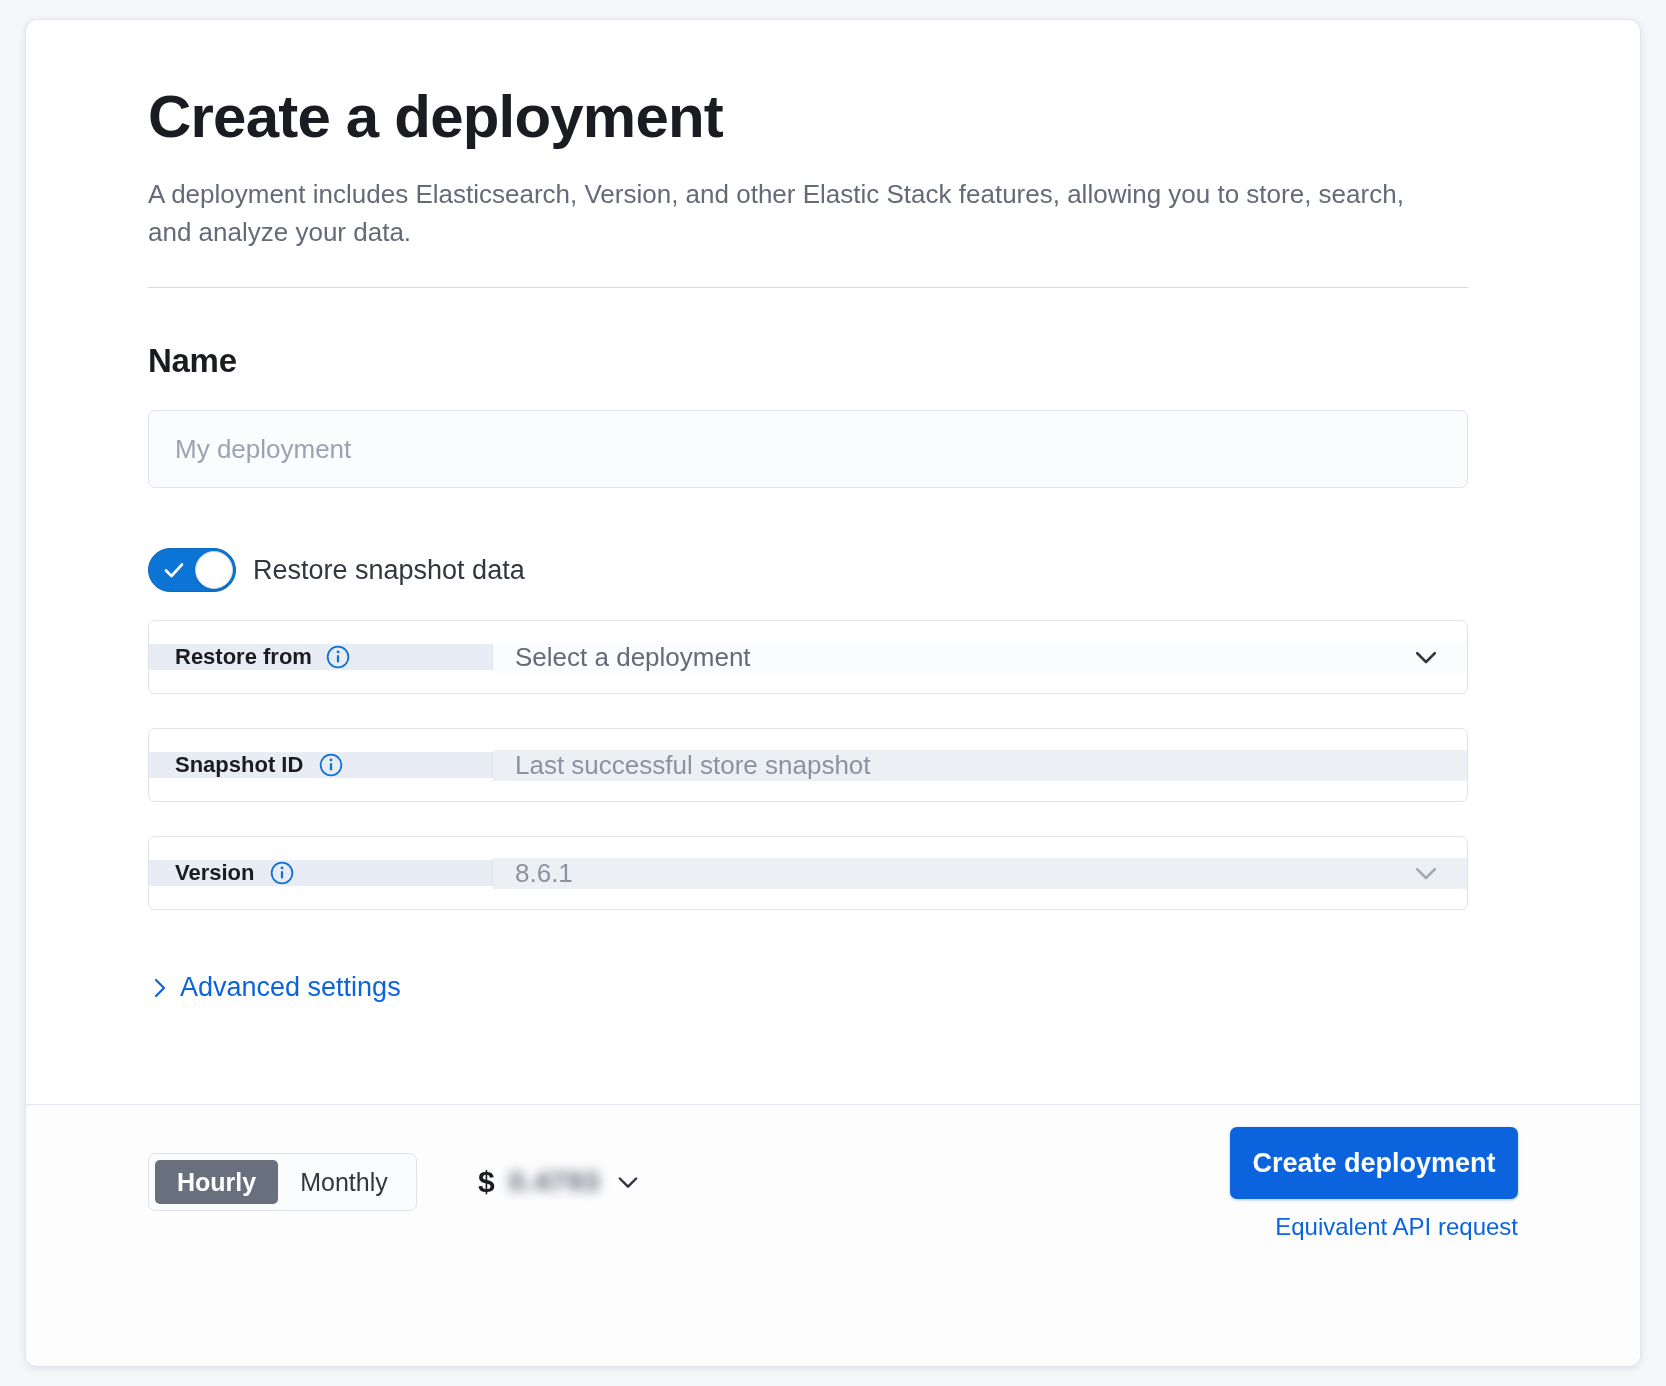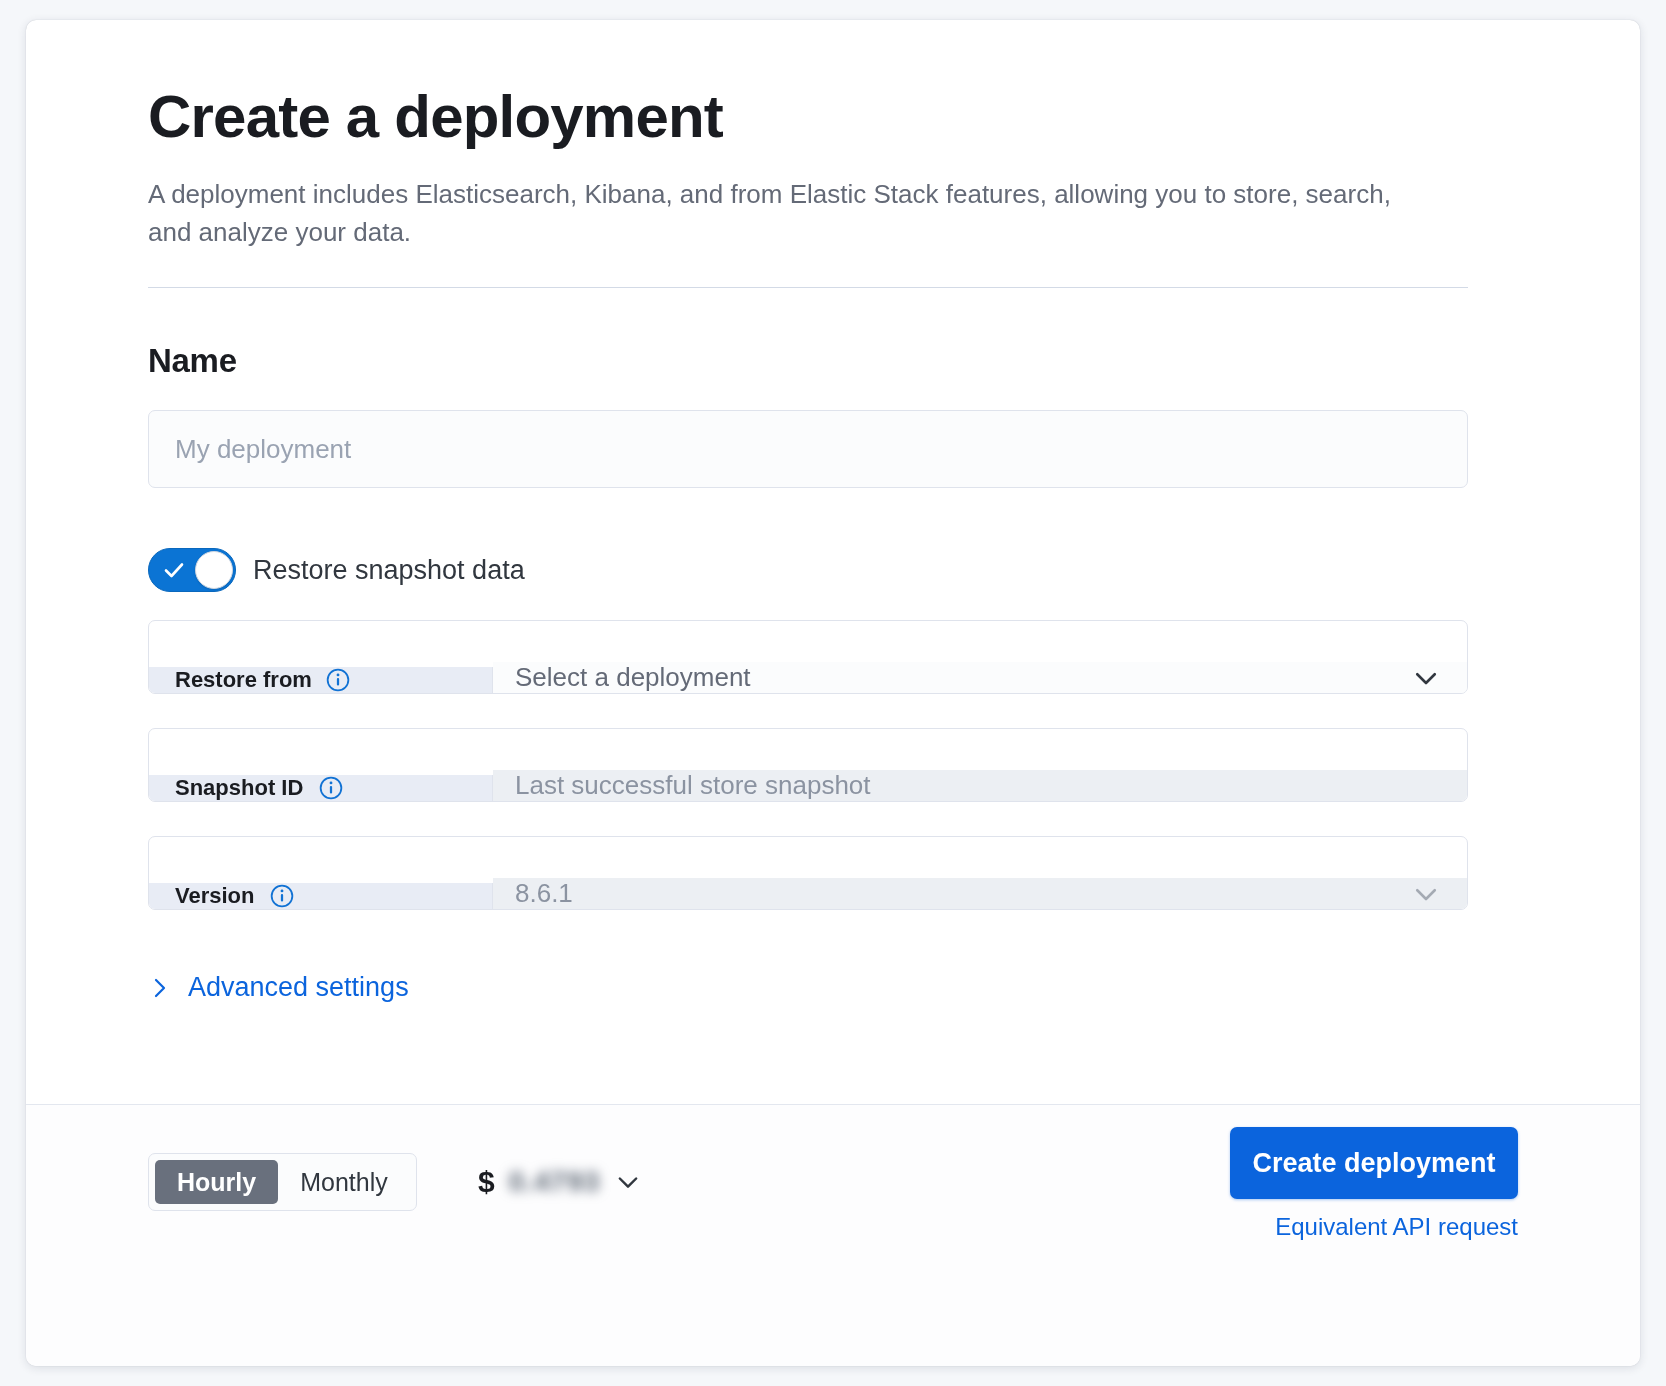--- a/index.html
+++ b/index.html
@@ -100,21 +100,21 @@
     background: #ffffff;
     border: 1px solid #cfd6e0;
     box-shadow: 0 1px 2px rgba(0,0,0,0.12);
   }
   .toggle-label { font-size: 27px; color: #31373f; }
 
   
   .form-rows { margin-top: 28px; }
   .row {
     width: 1320px; height: 74px;
-    display: flex; align-items: flex-end;
+    display: flex; align-items: center;
     border-radius: 7px;
     overflow: hidden;
     border: 1px solid #dfe3ec;
     margin-bottom: 34px;
   }
   .row-label {
     width: 344px;
     background: #e8ecf5;
     display: flex; align-items: center; gap: 14px;
     padding-left: 26px;
@@ -132,21 +132,21 @@
   }
   .row.disabled .row-field { background: #eceff3; color: #8b93a1; }
   .row.disabled .row-label { background: #e8ecf5; gap: 16px; }
   .info-icon { width: 24px; height: 24px; display: block; }
   .chev { width: 30px; height: 30px; display: block; }
   .chev.muted { opacity: 0.55; }
 
   
   .advanced {
     margin-top: 62px;
-    display: flex; align-items: center; gap: 16px;
+    display: flex; align-items: center; gap: 8px;
     color: #0b64dd;
     font-size: 27px;
     width: max-content;
     cursor: pointer;
   }
   .advanced .arrow { width: 24px; height: 28px; display: block; }
 
   
   .footer {
     flex: none;
@@ -212,21 +212,21 @@
 </head>
 <body>
 
 <div class="page">
   <div class="card">
 
     <div class="body-area">
       <div class="inner">
 
         <h1 class="title">Create a deployment</h1>
-        <p class="subtitle">A deployment includes Elasticsearch, Kibana, and from Elastic Stack features, allowing you to store, search, and analyze your data.</p>
+        <p class="subtitle">A deployment includes Elasticsearch, Version, and other Elastic Stack features, allowing you to store, search, and analyze your data.</p>
         <div class="divider"></div>
 
         <div class="name-block">
           <h2 class="section">Name</h2>
           <div class="name-input">
             <span>My deployment</span>
           </div>
         </div>
 
         <div class="restore-head">

